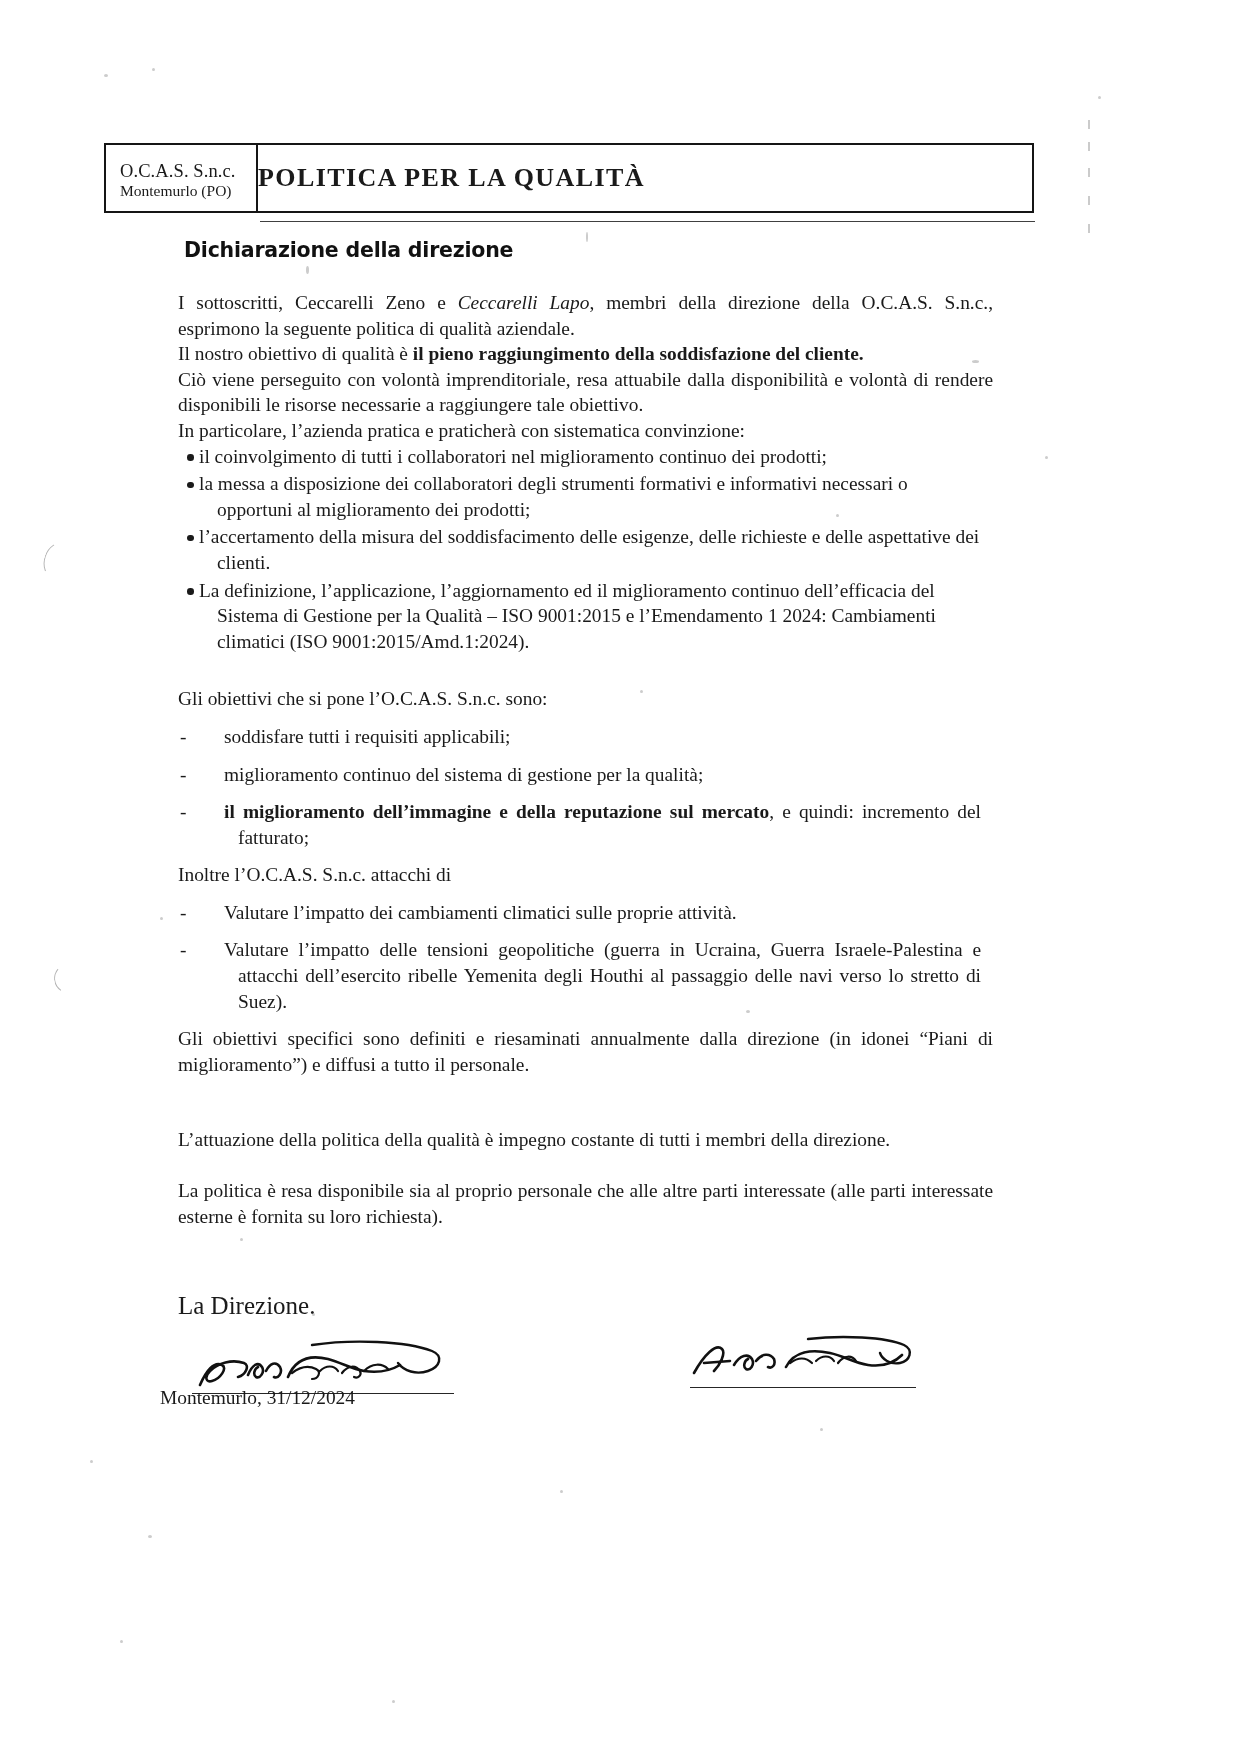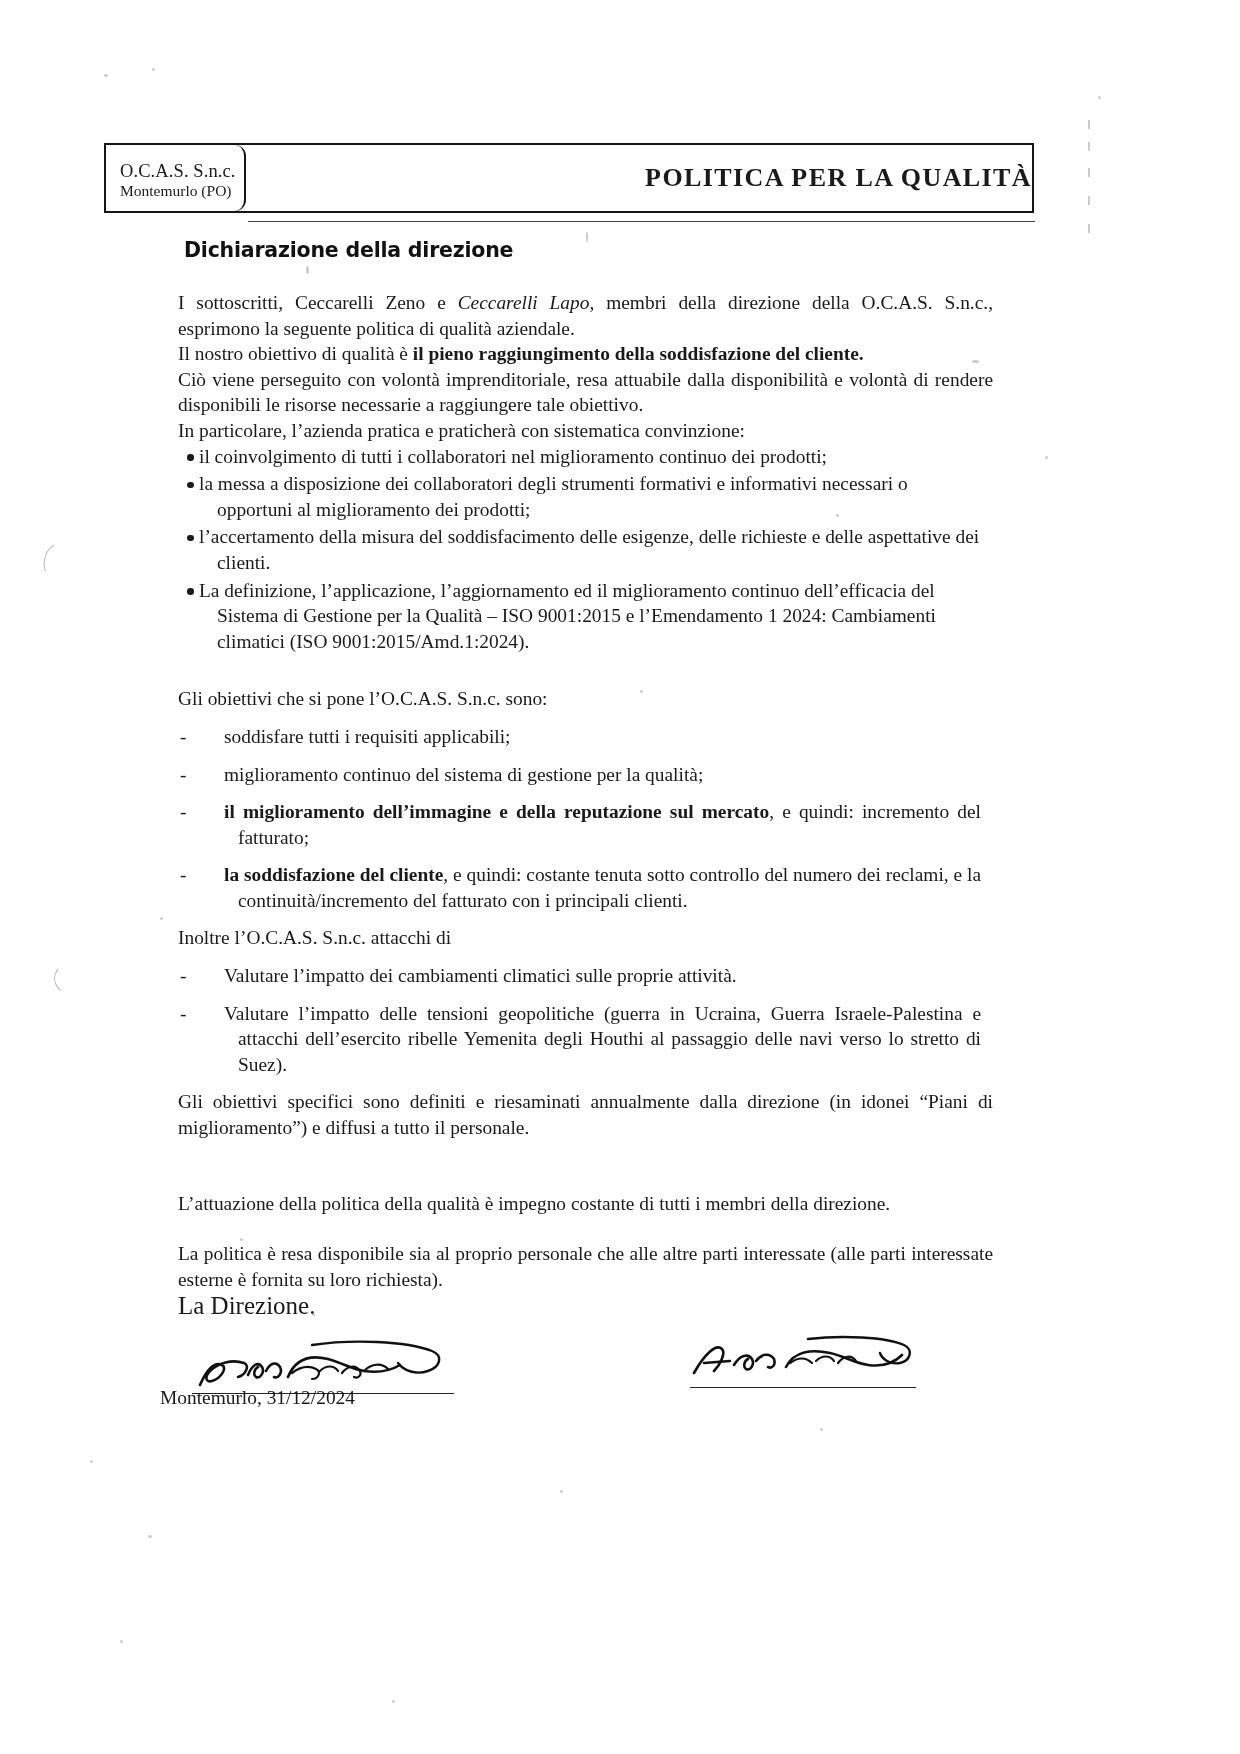--- a/index.html
+++ b/index.html
@@ -62,45 +62,44 @@
     left: 104px;
     top: 143px;
     width: 930px;
     height: 70px;
     border: 2px solid #151515;
     box-sizing: border-box;
     display: flex;
     align-items: stretch;
   }
   .hdr-company {
-    width: 140px;
+    width: 152px;
     border-right: 2px solid #151515;
     box-sizing: border-box;
     padding: 5px 0 0 14px;
     display: flex;
     flex-direction: column;
     justify-content: center;
-    border-radius: 11px;
   }
   .hdr-company-name {
     font-size: 18.5px;
     line-height: 1.16;
     letter-spacing: .1px;
     white-space: nowrap;
   }
   .hdr-company-city {
     font-size: 15.5px;
     line-height: 1.18;
     white-space: nowrap;
   }
   .hdr-title {
     flex: 1;
     display: flex;
     align-items: center;
-    justify-content: flex-end;
+    justify-content: flex-start;
     position: relative;
   }
   .hdr-title-text {
     font-weight: bold;
     font-size: 26px;
     letter-spacing: 1.4px;
     white-space: nowrap;
   }
   
   .hdr-title::after {
@@ -285,24 +284,20 @@
         <span class="dash-mark">-</span>
         <span>soddisfare tutti i requisiti applicabili;</span>
       </li>
       <li>
         <span class="dash-mark">-</span>
         <span>miglioramento continuo del sistema di gestione per la qualità;</span>
       </li>
       <li class="jst">
         <span class="dash-mark">-</span>
         <b>il miglioramento dell’immagine e della reputazione sul mercato</b><span>, e quindi: incremento del fatturato;</span>
-      </li>
-      <li class="jst">
-        <span class="dash-mark">-</span>
-        <b>la soddisfazione del cliente</b><span>, e quindi: costante tenuta sotto controllo del numero dei reclami, e la continuità/incremento del fatturato con i principali clienti.</span>
       </li>
     </ul>
 
     <p class="para nojust">Inoltre l’O.C.A.S. S.n.c. attacchi di</p>
 
     <ul class="dash-list">
       <li>
         <span class="dash-mark">-</span>
         <span>Valutare l’impatto dei cambiamenti climatici sulle proprie attività.</span>
       </li>

